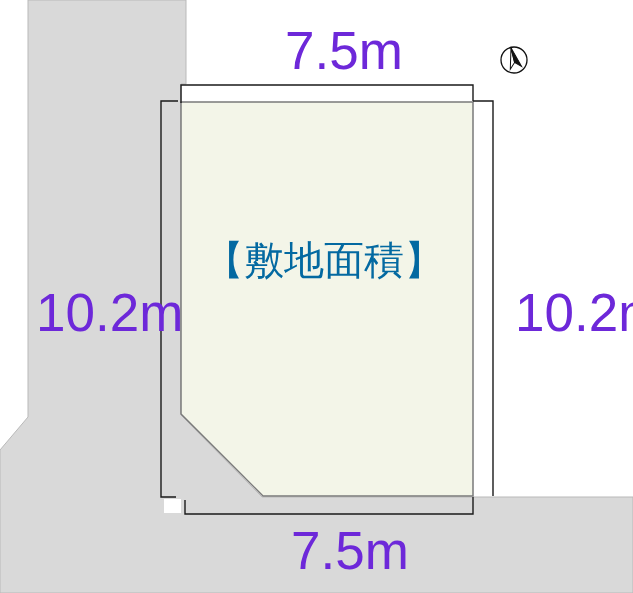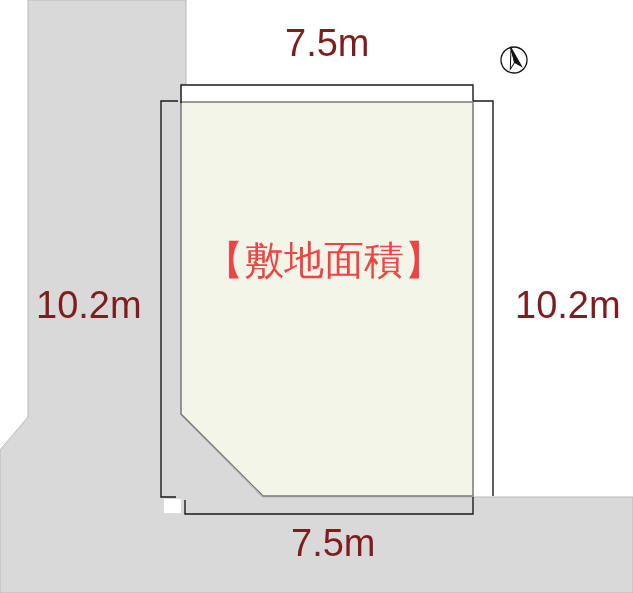--- a/index.html
+++ b/index.html
@@ -10,29 +10,29 @@
     background: #ffffff;
     overflow: hidden;
     font-family: "Liberation Sans", "DejaVu Sans", sans-serif;
     color: #000000;
   }
   .stage svg { position: absolute; left: 0; top: 0; }
   .label {
     position: absolute;
     line-height: 1;
     white-space: nowrap;
-    font-size: 38px;
-    color: #7f1d1d;
+    font-size: 53px;
+    color: #6d28d9;
   }
   .area-title {
     position: absolute;
     line-height: 1;
     white-space: nowrap;
     font-size: 40px;
-    color: #ef4444;
+    color: #0369a1;
   }
   .area-value {
     position: absolute;
     line-height: 1;
     white-space: nowrap;
     font-size: 40px;
     color: #000000;
   }
   .unit-m { margin-left: 4px; }
   .sup {

